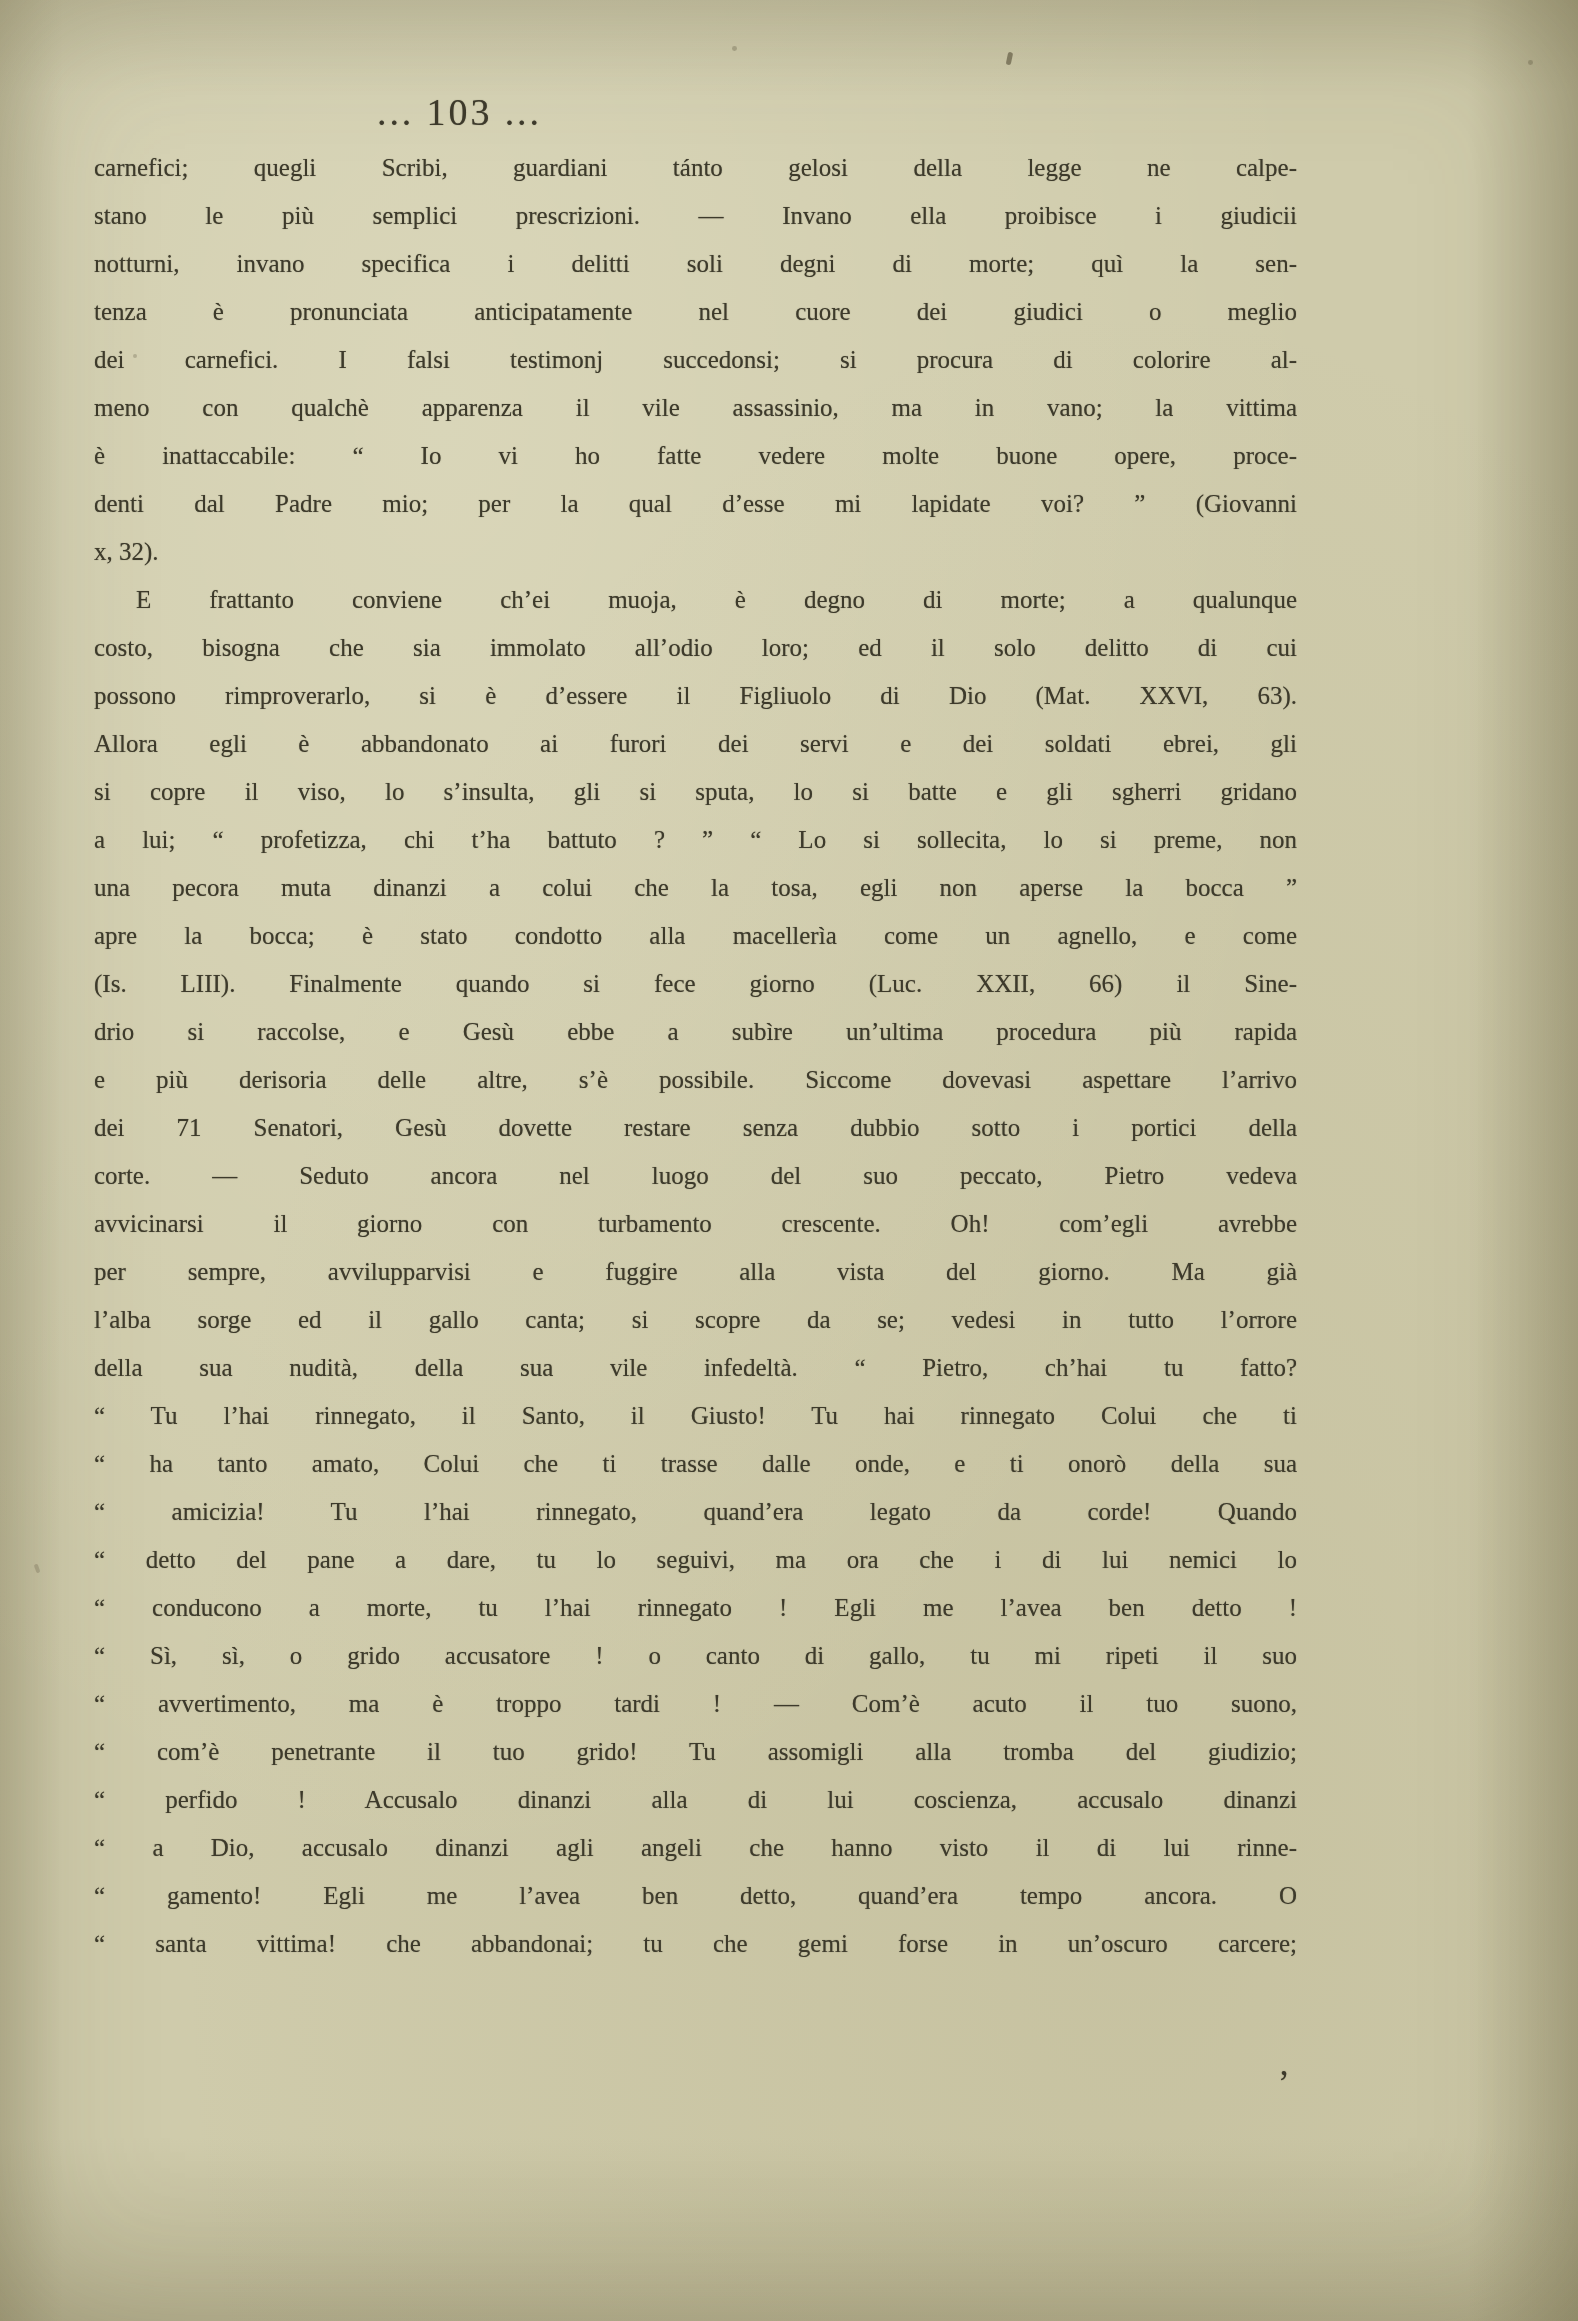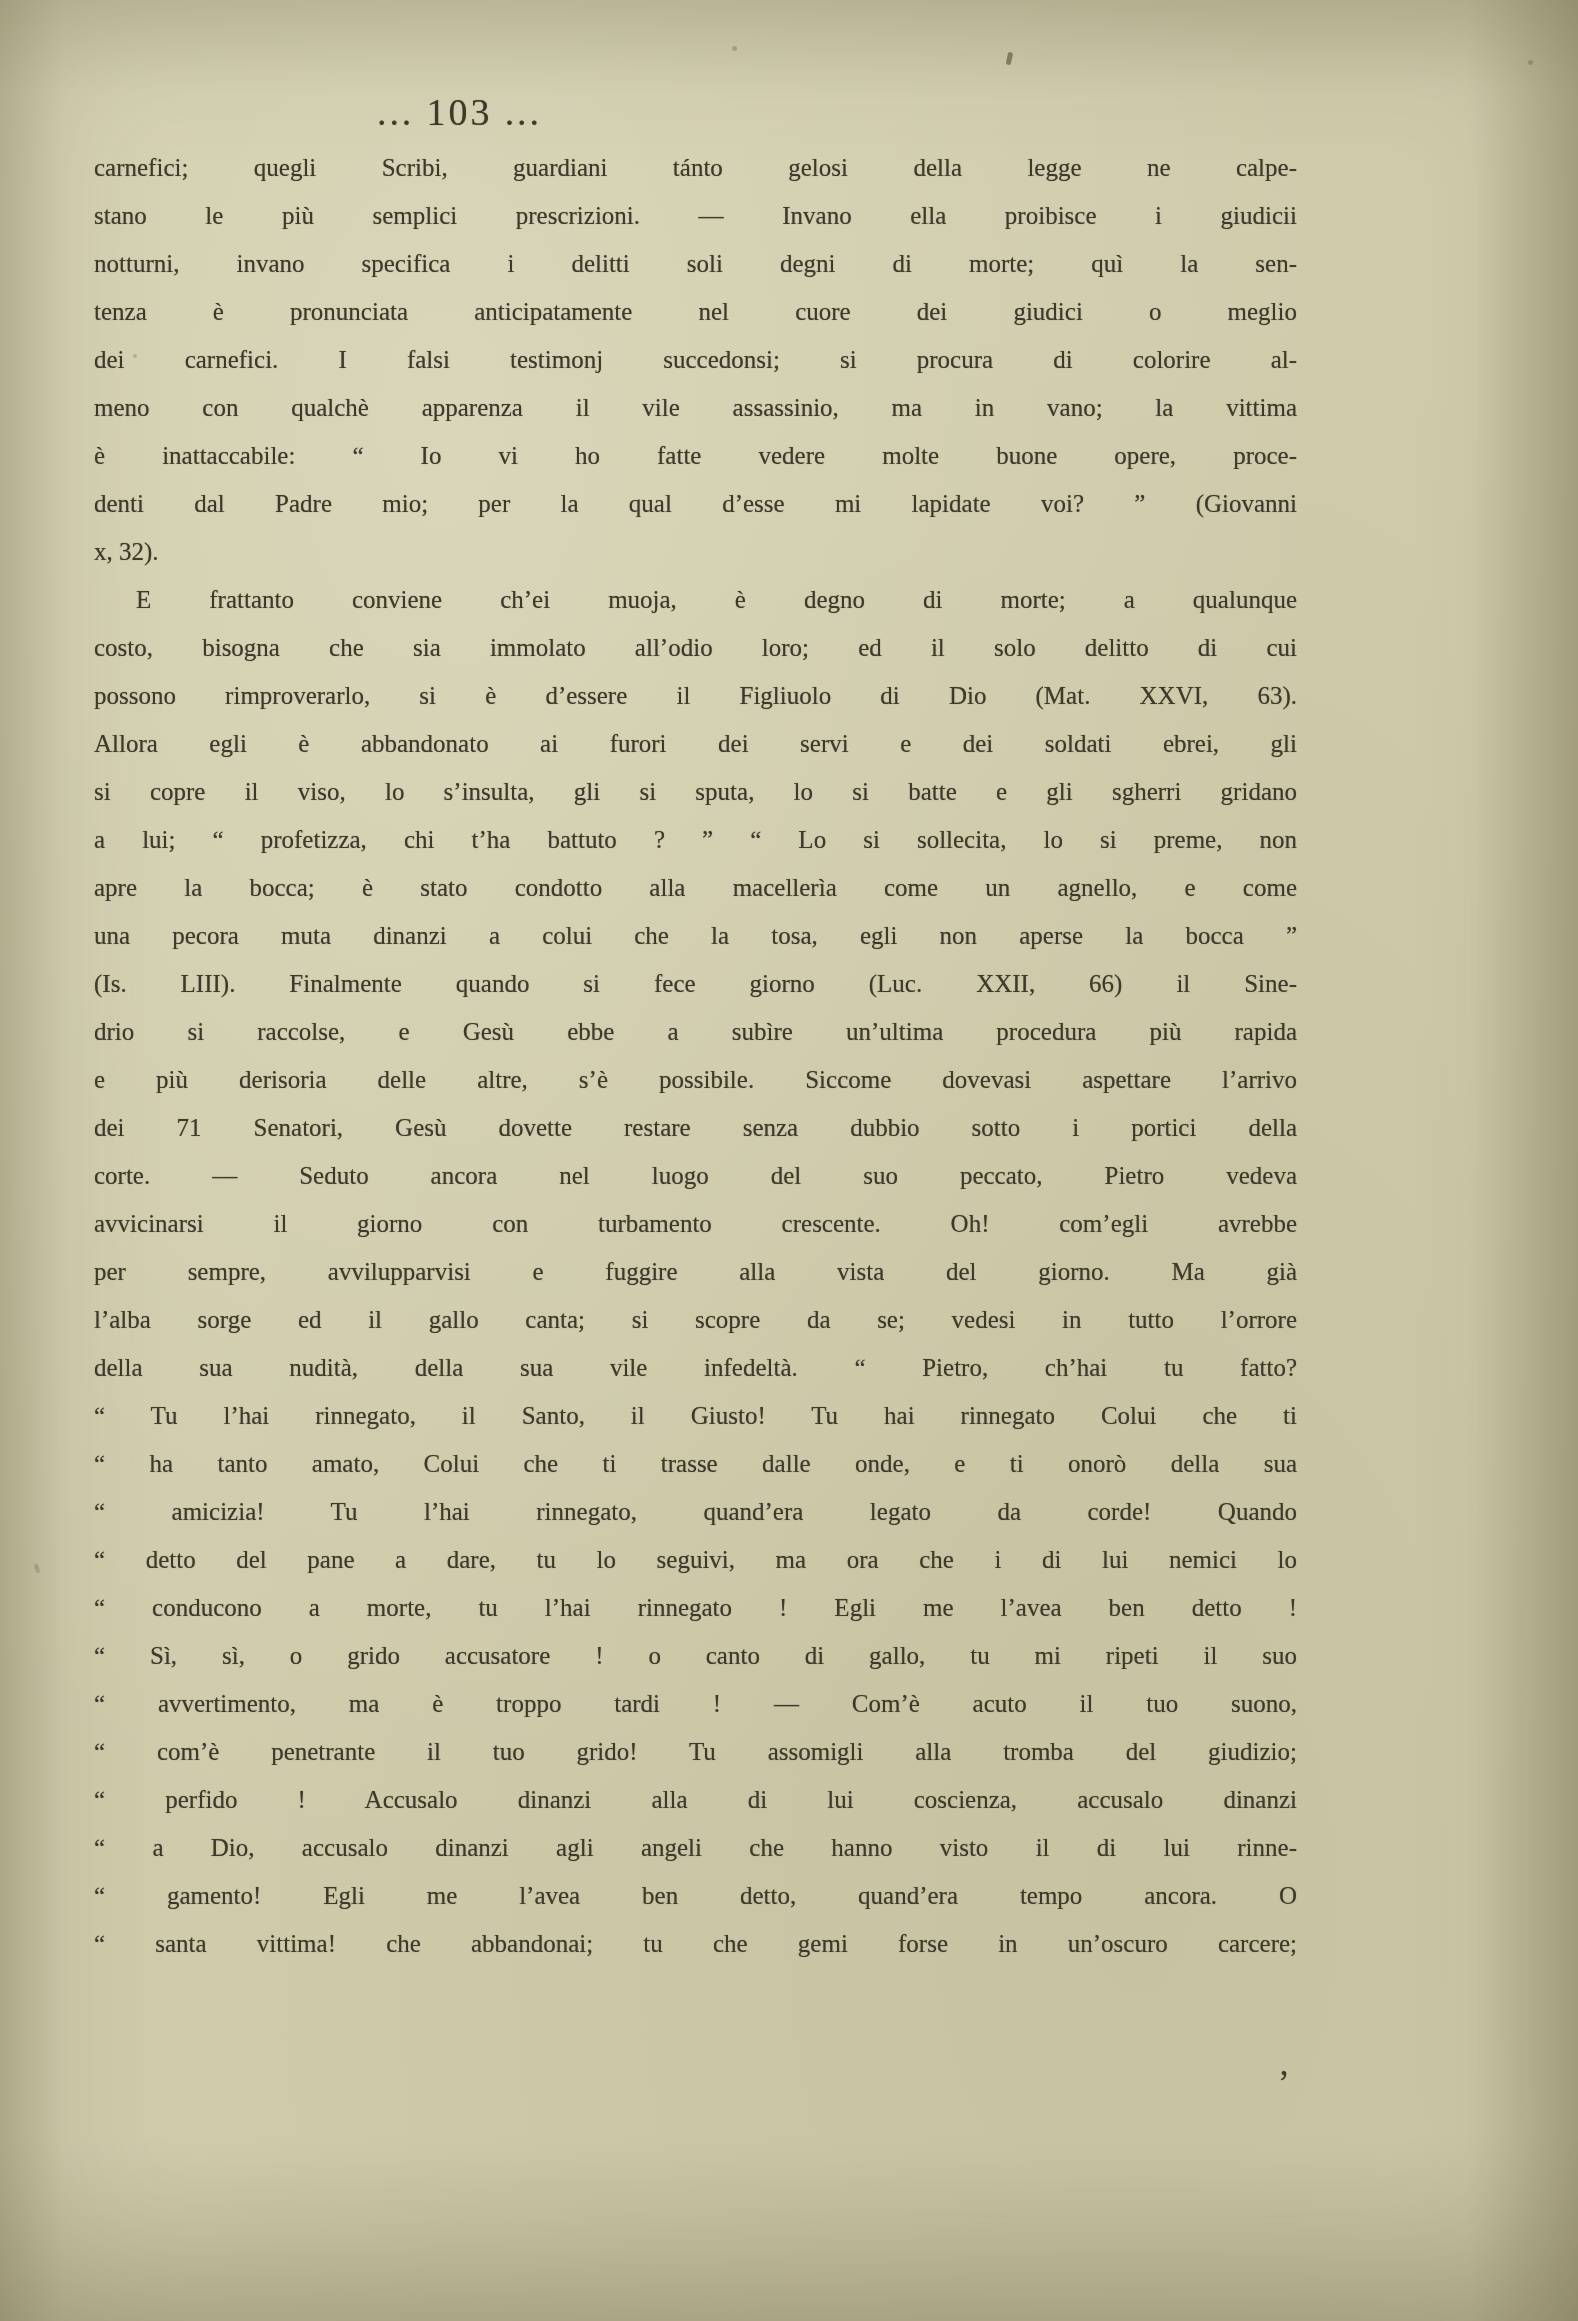--- a/index.html
+++ b/index.html
@@ -71,22 +71,22 @@
       <div class="line">meno con qualchè apparenza il vile assassinio, ma in vano; la vittima</div>
       <div class="line">è inattaccabile: “ Io vi ho fatte vedere molte buone opere, proce-</div>
       <div class="line">denti dal Padre mio; per la qual d’esse mi lapidate voi? ” (Giovanni</div>
       <div class="line left">x, 32).</div>
       <div class="line indent">E frattanto conviene ch’ei muoja, è degno di morte; a qualunque</div>
       <div class="line">costo, bisogna che sia immolato all’odio loro; ed il solo delitto di cui</div>
       <div class="line">possono rimproverarlo, si è d’essere il Figliuolo di Dio (Mat. XXVI, 63).</div>
       <div class="line">Allora egli è abbandonato ai furori dei servi e dei soldati ebrei, gli</div>
       <div class="line">si copre il viso, lo s’insulta, gli si sputa, lo si batte e gli sgherri gridano</div>
       <div class="line">a lui; “ profetizza, chi t’ha battuto ? ” “ Lo si sollecita, lo si preme, non</div>
+      <div class="line">una pecora muta dinanzi a colui che la tosa, egli non aperse la bocca ”</div>
       <div class="line">apre la bocca; è stato condotto alla macellerìa come un agnello, e come</div>
-      <div class="line">una pecora muta dinanzi a colui che la tosa, egli non aperse la bocca ”</div>
       <div class="line">(Is. LIII). Finalmente quando si fece giorno (Luc. XXII, 66) il Sine-</div>
       <div class="line">drio si raccolse, e Gesù ebbe a subìre un’ultima procedura più rapida</div>
       <div class="line">e più derisoria delle altre, s’è possibile. Siccome dovevasi aspettare l’arrivo</div>
       <div class="line">dei 71 Senatori, Gesù dovette restare senza dubbio sotto i portici della</div>
       <div class="line">corte. — Seduto ancora nel luogo del suo peccato, Pietro vedeva</div>
       <div class="line">avvicinarsi il giorno con turbamento crescente. Oh! com’egli avrebbe</div>
       <div class="line">per sempre, avvilupparvisi e fuggire alla vista del giorno. Ma già</div>
       <div class="line">l’alba sorge ed il gallo canta; si scopre da se; vedesi in tutto l’orrore</div>
       <div class="line">della sua nudità, della sua vile infedeltà. “ Pietro, ch’hai tu fatto?</div>
       <div class="line">“ Tu l’hai rinnegato, il Santo, il Giusto! Tu hai rinnegato Colui che ti</div>

